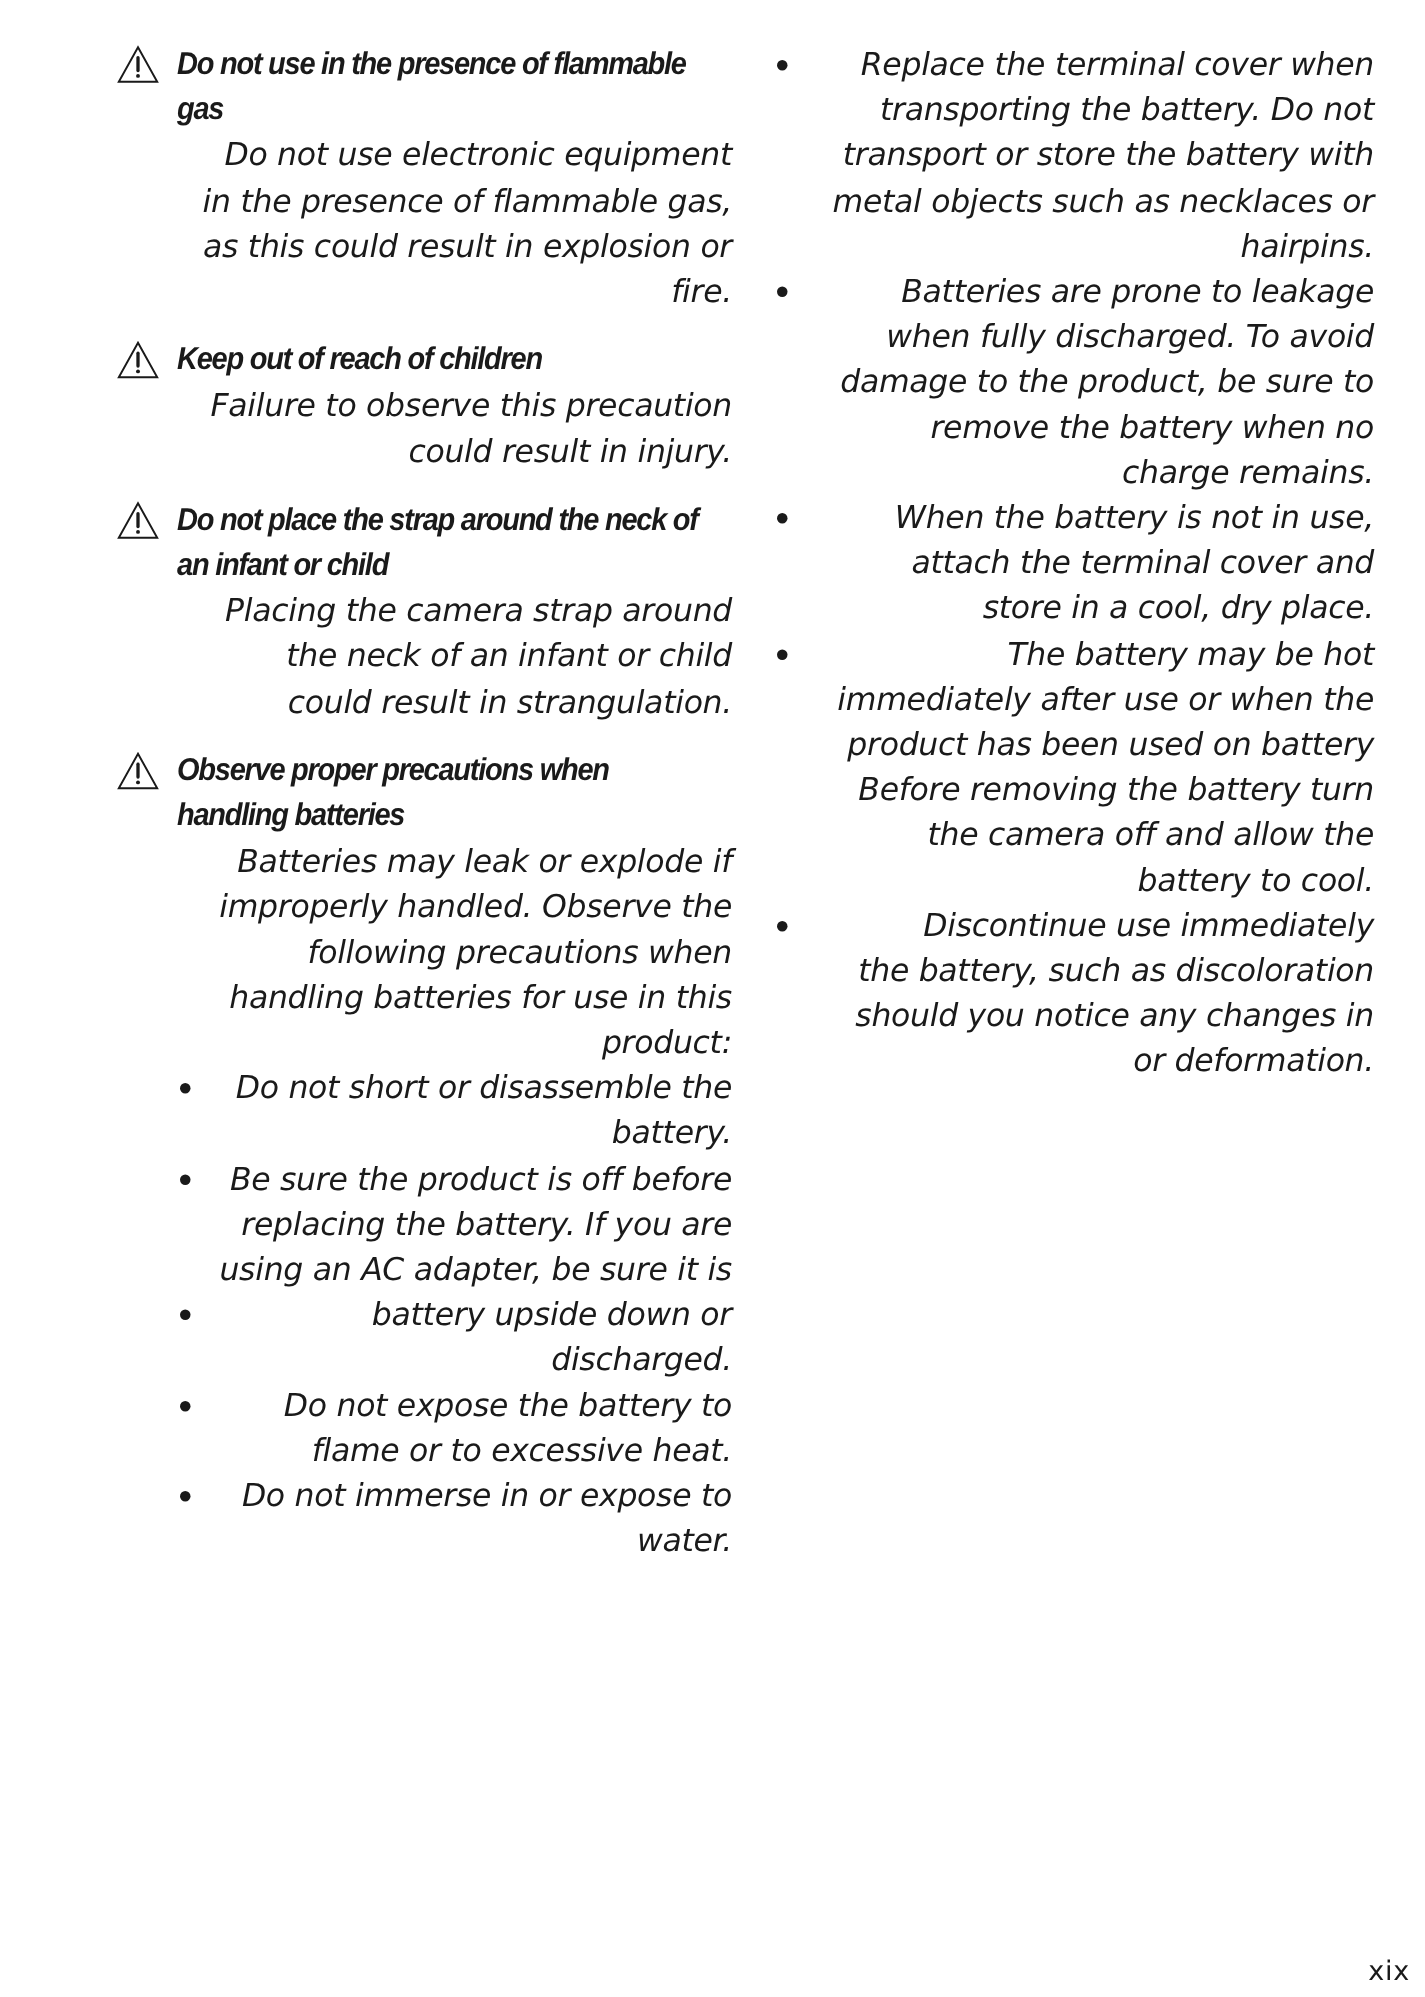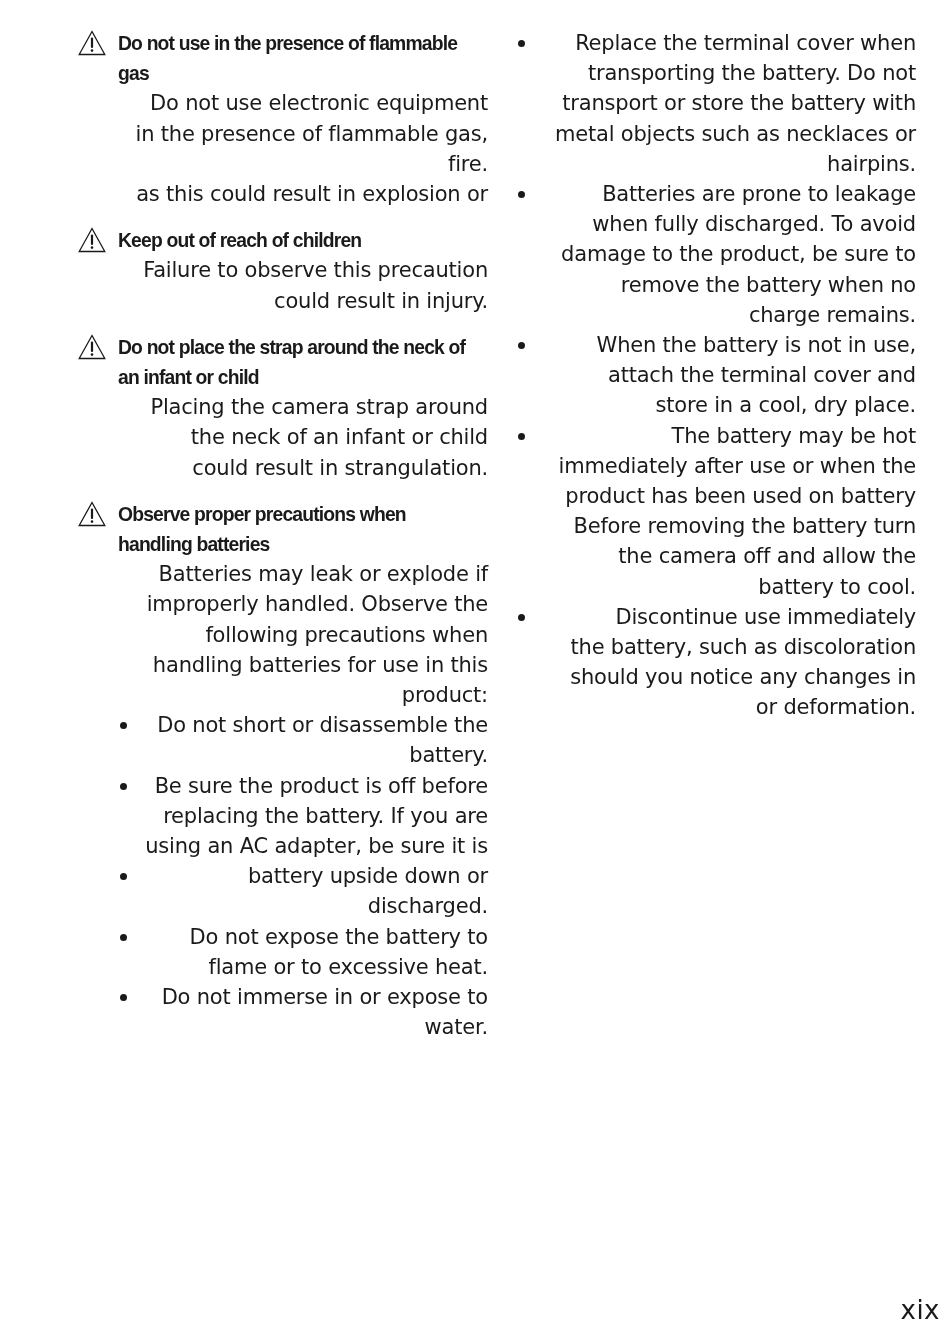--- a/index.html
+++ b/index.html
@@ -1,20 +1,20 @@
 <!DOCTYPE html>
 <html><head>
   <meta charset="utf-8">
   <style>
     html, body { margin: 0; padding: 0; background: #ffffff; }
     body {
       width: 950px; height: 1331px; position: relative; overflow: hidden;
       font-family: "DejaVu Sans", sans-serif; color: #1a1a1a;
     }
-    .col { position: absolute; top: 28px; }
+    .col { position: absolute; top: 28px; font-style: italic; }
     .col-left { left: 78px; width: 410px; }
     .col-right { left: 516px; width: 400px; }
     .warning { position: relative; padding-left: 40px; margin-bottom: 16px; }
     .warn-icon { position: absolute; left: 0; top: 2px; width: 28px; height: 26px; }
     .warn-title {
       font-family: "Liberation Sans", sans-serif; font-weight: bold;
       font-size: 21px; line-height: 30.2px; letter-spacing: -0.9px;
       transform: scaleX(0.92); transform-origin: left;
       white-space: nowrap;
     }
@@ -25,42 +25,42 @@
     .body-text span { display: block; white-space: nowrap; }
     ul.bullets { list-style: none; margin: 0; padding: 0; }
     ul.bullets li { position: relative; padding-left: 18px; }
     ul.bullets li::before {
       content: ""; position: absolute; left: 2px; top: 12px;
       width: 7px; height: 7px; border-radius: 50%; background: #1a1a1a;
     }
     .left-bullets { margin-left: -18px; }
     .page-number {
       position: absolute; right: 10px; bottom: 6px;
-      font-size: 26px; letter-spacing: 0.5px;
+      font-size: 18px; letter-spacing: 0.5px;
     }
   </style>
 </head>
 <body>
 
 <div class="col col-left" id="left-col">
     <div class="warning">
       <span class="warn-icon"><svg viewBox="0 0 28 26" width="28" height="26">
           <path d="M14 1.5 L26.8 24.5 L1.2 24.5 Z" fill="none" stroke="#1a1a1a" stroke-width="1.3" stroke-linejoin="miter"></path>
           <path d="M14 8.5 L14 17" stroke="#1a1a1a" stroke-width="2.2" stroke-linecap="round"></path>
           <circle cx="14" cy="20.6" r="1.3" fill="#1a1a1a"></circle>
         </svg></span>
       <div class="warn-title">
         <span>Do not use in the presence of flammable</span>
         <span>gas</span>
       </div>
       <div class="body-text">
         <span>Do not use electronic equipment</span>
         <span>in the presence of flammable gas,</span>
+        <span>as this could result in explosion or</span>
         <span>fire.</span>
-        <span>as this could result in explosion or</span>
       </div>
     </div>
     <div class="warning">
       <span class="warn-icon"><svg viewBox="0 0 28 26" width="28" height="26">
           <path d="M14 1.5 L26.8 24.5 L1.2 24.5 Z" fill="none" stroke="#1a1a1a" stroke-width="1.3" stroke-linejoin="miter"></path>
           <path d="M14 8.5 L14 17" stroke="#1a1a1a" stroke-width="2.2" stroke-linecap="round"></path>
           <circle cx="14" cy="20.6" r="1.3" fill="#1a1a1a"></circle>
         </svg></span>
       <div class="warn-title">
         <span>Keep out of reach of children</span>

